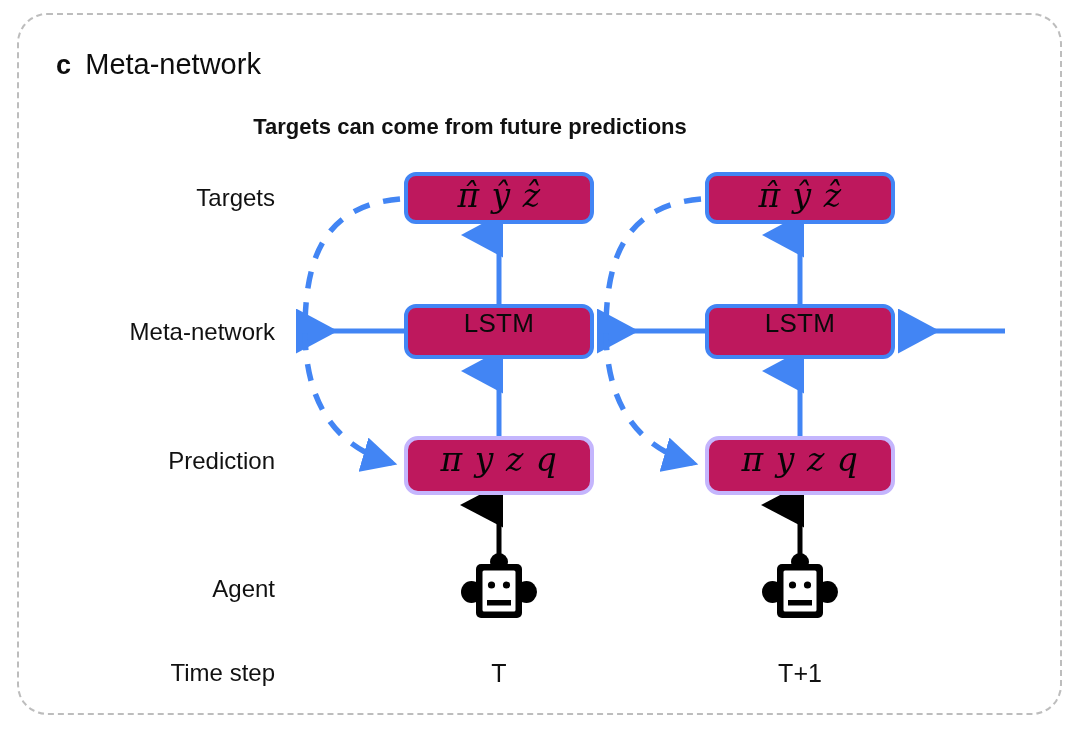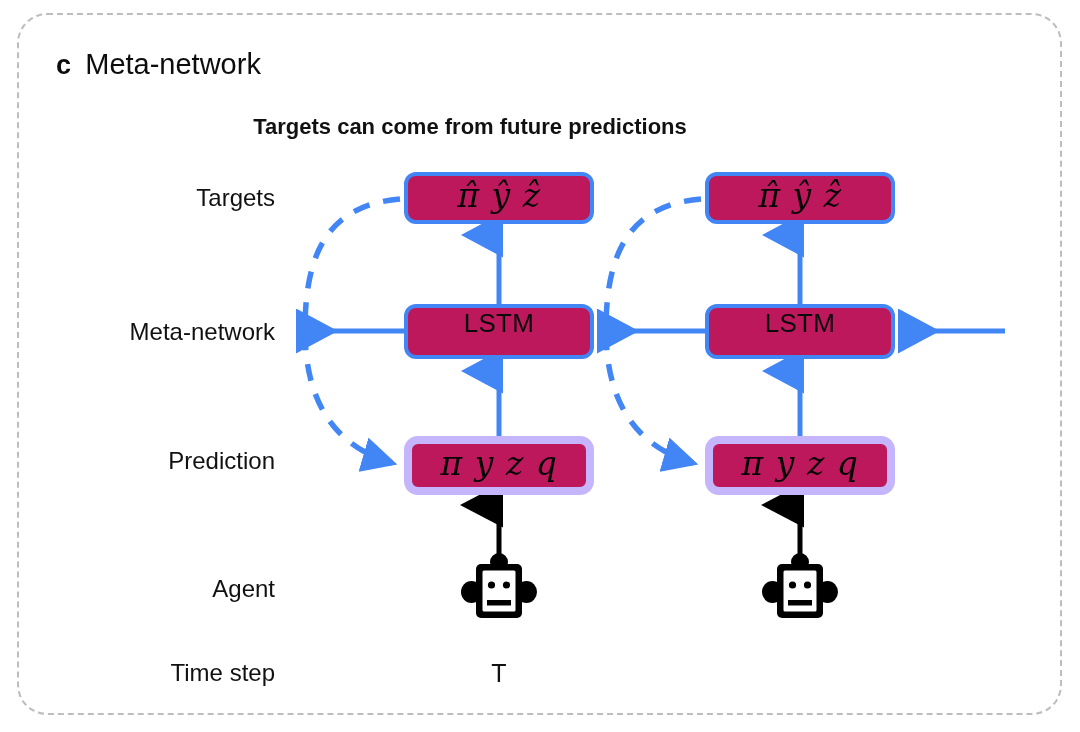--- a/index.html
+++ b/index.html
@@ -90,21 +90,21 @@
     align-items: flex-start;
     justify-content: center;
     background: #be185d;
     border-radius: 12px;
     z-index: 5;
   }
   .box-blue {
     border: 4px solid #4285f4;
   }
   .box-black {
-    border: 8px solid #c4b5fd;
+    border: 4px solid #c4b5fd;
     border-radius: 14px;
   }
   .math {
     font-family: "DejaVu Serif", "Liberation Serif", serif;
     font-style: italic;
     font-size: 33px;
     color: #050505;
     letter-spacing: 0.5px;
     white-space: nowrap;
   }
@@ -284,14 +284,15 @@
       <ellipse cx="10.5" cy="40" rx="10.5" ry="11" fill="#000000"></ellipse>
       <ellipse cx="65.5" cy="40" rx="10.5" ry="11" fill="#000000"></ellipse>
       <rect x="15" y="12" width="46" height="54" rx="5" ry="5" fill="#000000"></rect>
       <rect x="21.5" y="18.5" width="33" height="41" rx="1.5" ry="1.5" fill="#ffffff"></rect>
       <circle cx="30.5" cy="33" r="3.6" fill="#000000"></circle>
       <circle cx="45.5" cy="33" r="3.6" fill="#000000"></circle>
       <rect x="26" y="48" width="24" height="5.5" fill="#000000"></rect>
     </svg>
   </div>
 
+  <div class="timestep-value" id="timestep-t1">T+1</div>
 
 </div>
 
 </body></html>

